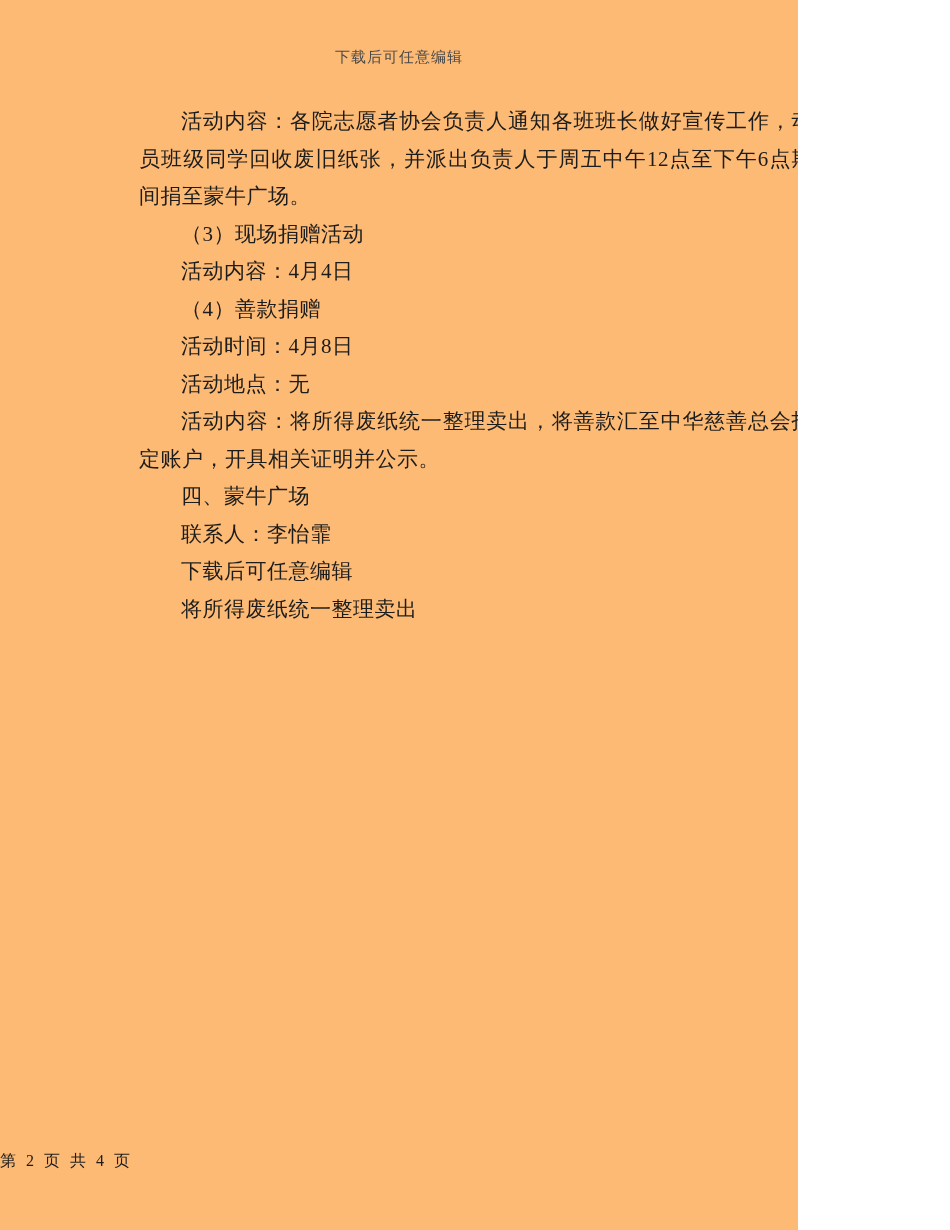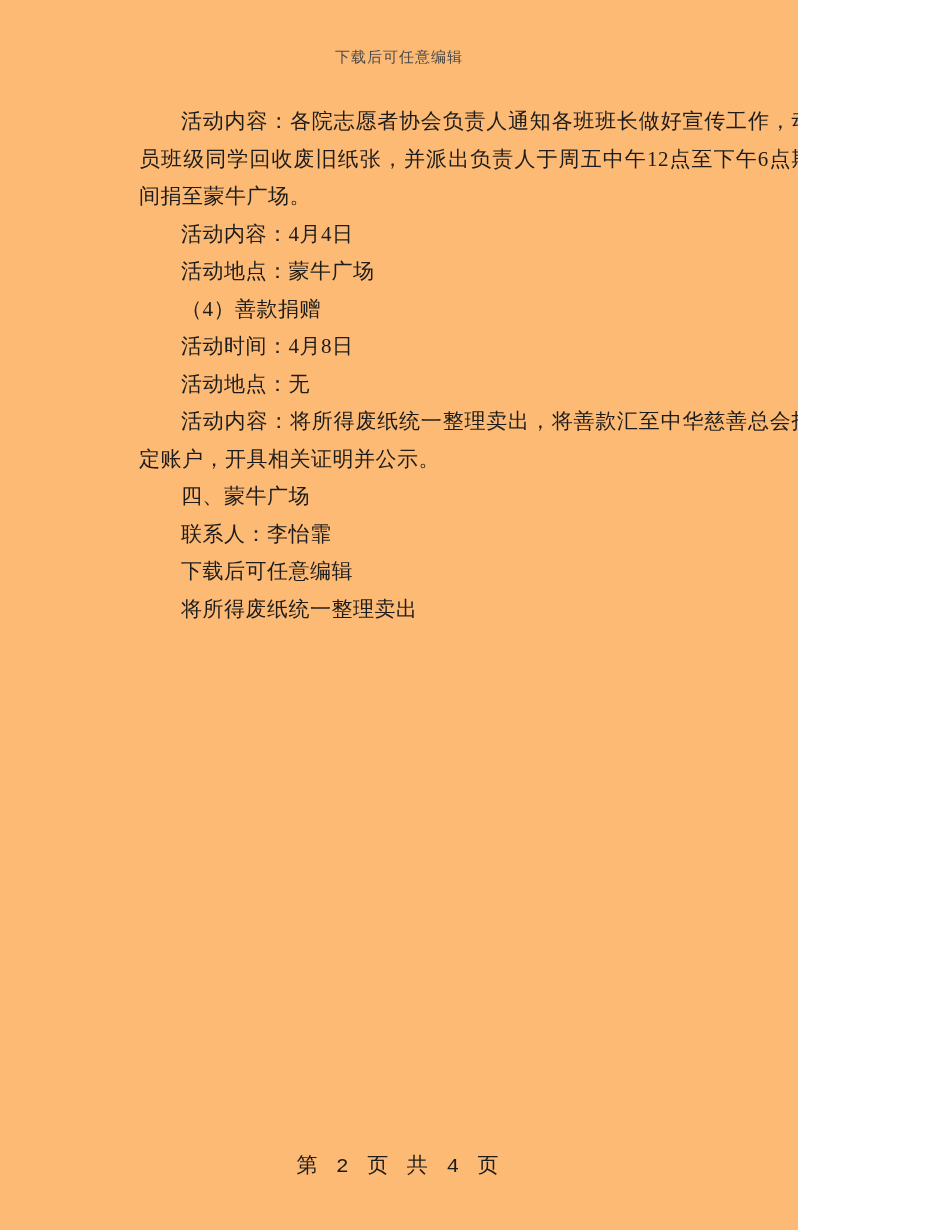--- a/index.html
+++ b/index.html
@@ -40,37 +40,35 @@
     margin: 0;
     padding: 0;
     text-indent: 2em;
     letter-spacing: 0.5px;
   }
   .page-footer {
     position: absolute;
     top: 1151px;
     left: 0;
     right: 0;
-    text-align: center;
-    font-size: 21px;
+    font-size: 16px;
     letter-spacing: 3px;
     color: #1c1c1c;
-    font-family: Liberation Mono, monospace;
   }
 </style>
 </head>
 <body>
 
 <div class="page">
   <div class="header-note">下载后可任意编辑</div>
 
   <div class="content">
       <p class="para">活动内容：各院志愿者协会负责人通知各班班长做好宣传工作，动员班级同学回收废旧纸张，并派出负责人于周五中午12点至下午6点期间捐至蒙牛广场。</p>
+      <p class="para">（3）现场捐赠活动</p>
       <p class="para">活动内容：4月4日</p>
-      <p class="para">活动地点：蒙牛广场</p>
       <p class="para">（4）善款捐赠</p>
       <p class="para">活动时间：4月8日</p>
       <p class="para">活动地点：无</p>
       <p class="para">活动内容：将所得废纸统一整理卖出，将善款汇至中华慈善总会指定账户，开具相关证明并公示。</p>
       <p class="para">四、蒙牛广场</p>
       <p class="para">联系人：李怡霏</p>
       <p class="para">下载后可任意编辑</p>
       <p class="para">将所得废纸统一整理卖出</p>
     </div>
 

